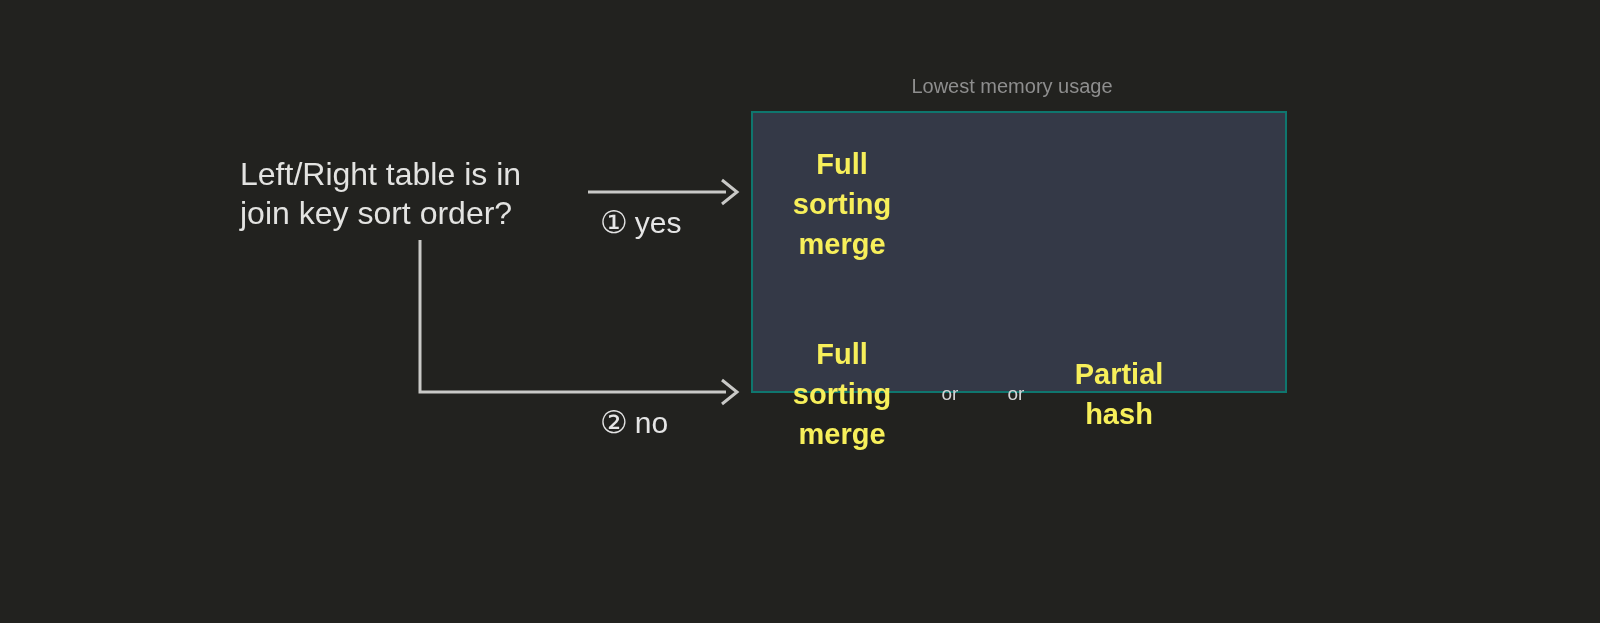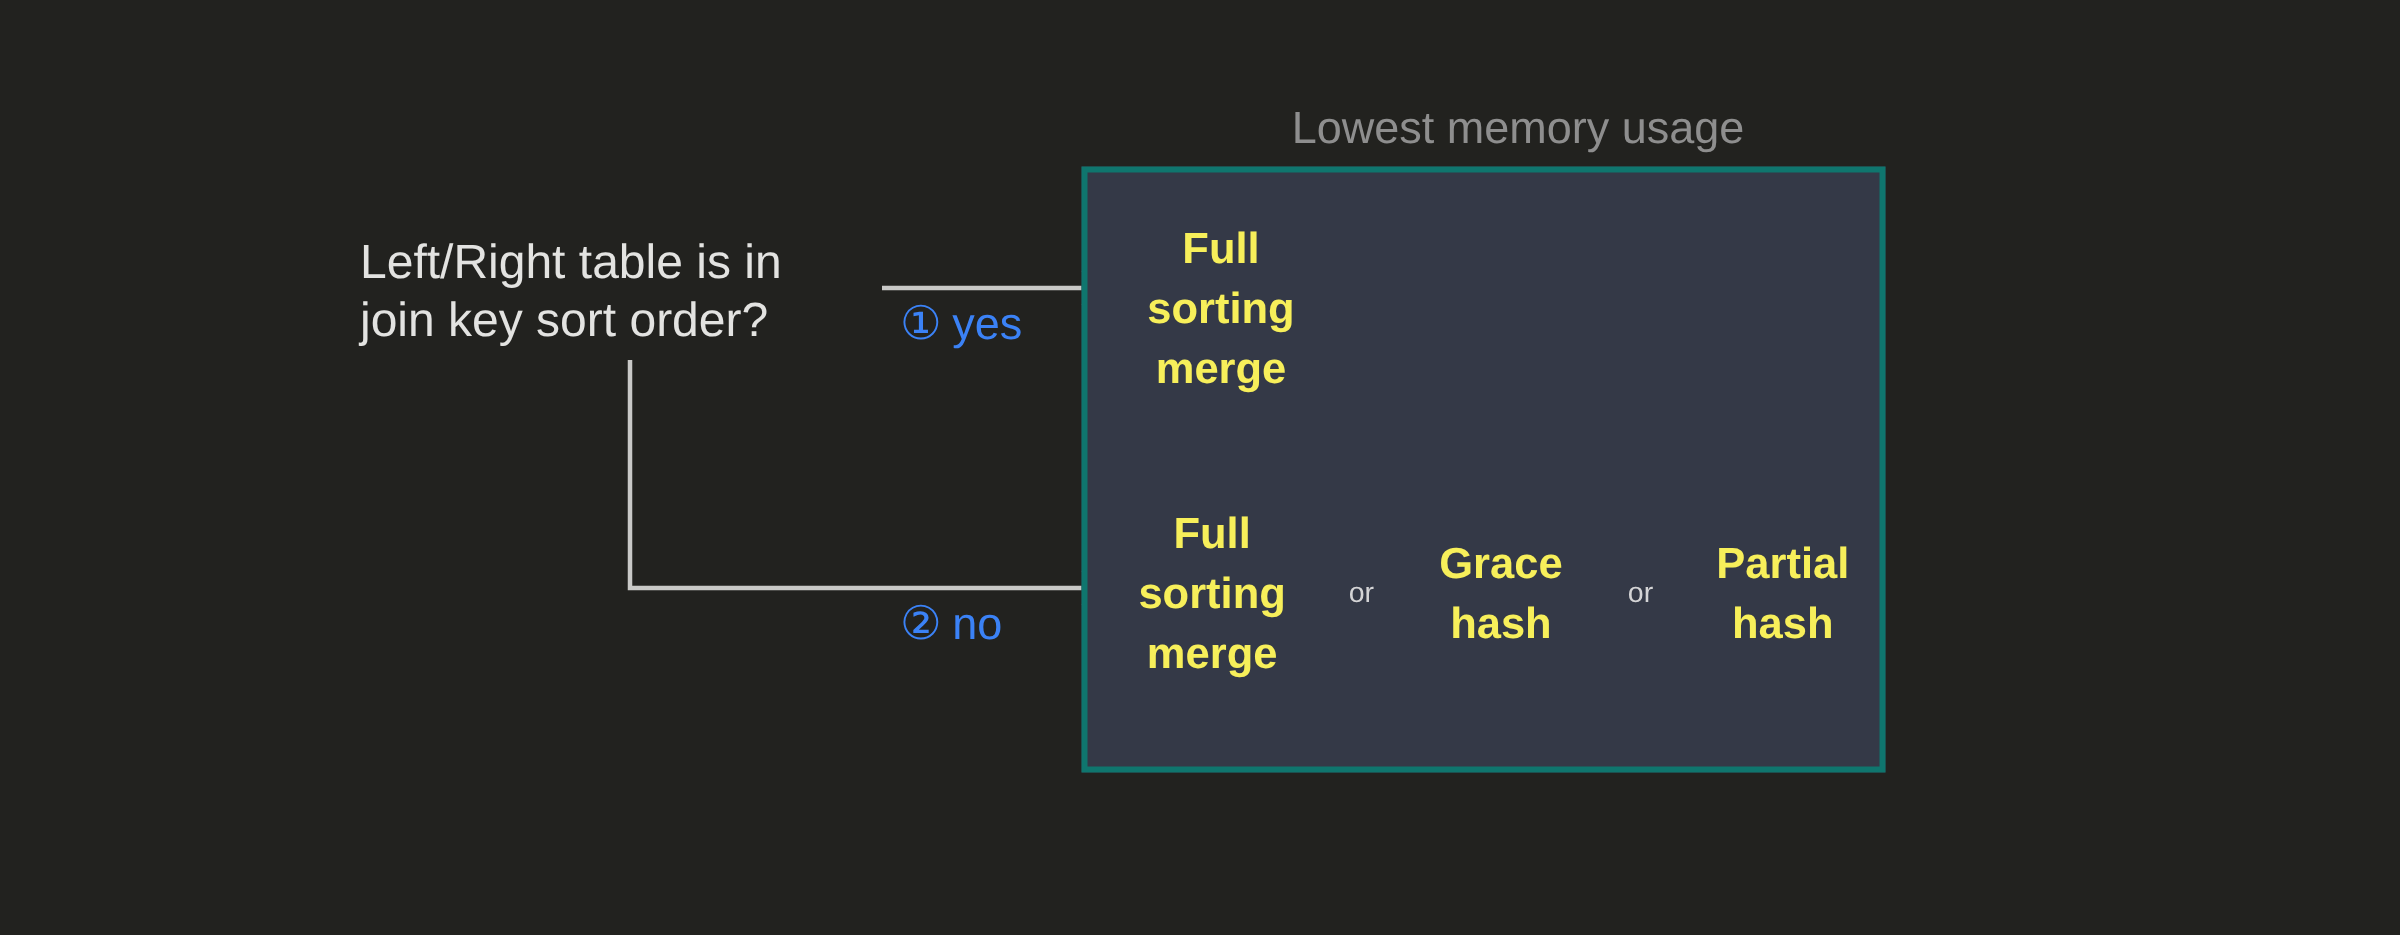--- a/index.html
+++ b/index.html
@@ -37,56 +37,56 @@
     position: absolute;
     left: 0;
     top: 0;
     width: 1600px;
     height: 623px;
   }
 
   
   .branch-label {
     position: absolute;
-    color: #3b82f6;
+    color: #e5e5e5;
     font-size: 30px;
-    line-height: 32px;
+    line-height: 45px;
     white-space: nowrap;
   }
   .branch-label .num {
     font-size: 31px;
     margin-right: 7px;
   }
   #branch-yes { left: 600px; top: 200px; }
   #branch-no  { left: 600px; top: 400px; }
 
   
   .caption {
     position: absolute;
     width: 536px;
     left: 744px;
     text-align: center;
     color: #8e8e8e;
-    font-size: 30px;
+    font-size: 20px;
     line-height: 34px;
     white-space: nowrap;
   }
   #caption-top    { top: 69px; }
   #caption-bottom { top: 483px; }
 
   
   #result-box {
     position: absolute;
-    left: 721px;
+    left: 751px;
     top: 111px;
     width: 536px;
-    height: 404px;
+    height: 282px;
     box-sizing: border-box;
     background: #343947;
-    border: 4px solid #0f766e;
+    border: 2px solid #0f766e;
   }
 
   .row {
     position: absolute;
     left: 0;
     width: 100%;
     display: flex;
     align-items: center;
     justify-content: flex-start;
   }
@@ -153,22 +153,20 @@
       <div class="option" id="opt-top-1">Full
 sorting
 merge</div>
     </div>
 
     <div class="row" id="row-bottom">
       <div class="option" id="opt-bot-1">Full
 sorting
 merge</div>
       <div class="or" id="or-1">or</div>
-      <div class="option" id="opt-bot-2">Grace
-hash</div>
       <div class="or" id="or-2">or</div>
       <div class="option" id="opt-bot-3">Partial
 hash</div>
     </div>
 
   </div>
 
 </div>
 
 </body></html>

